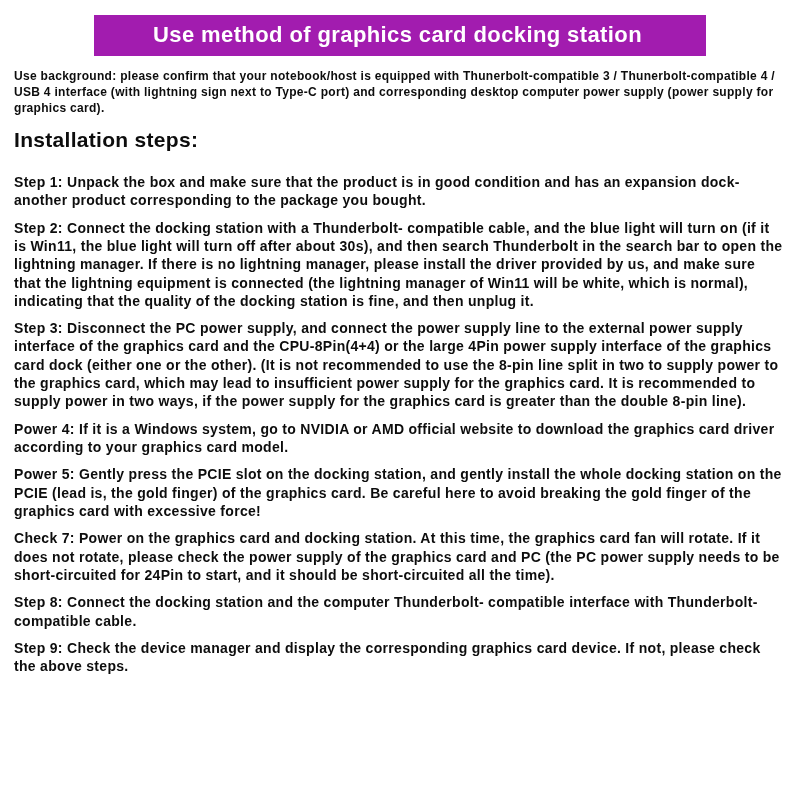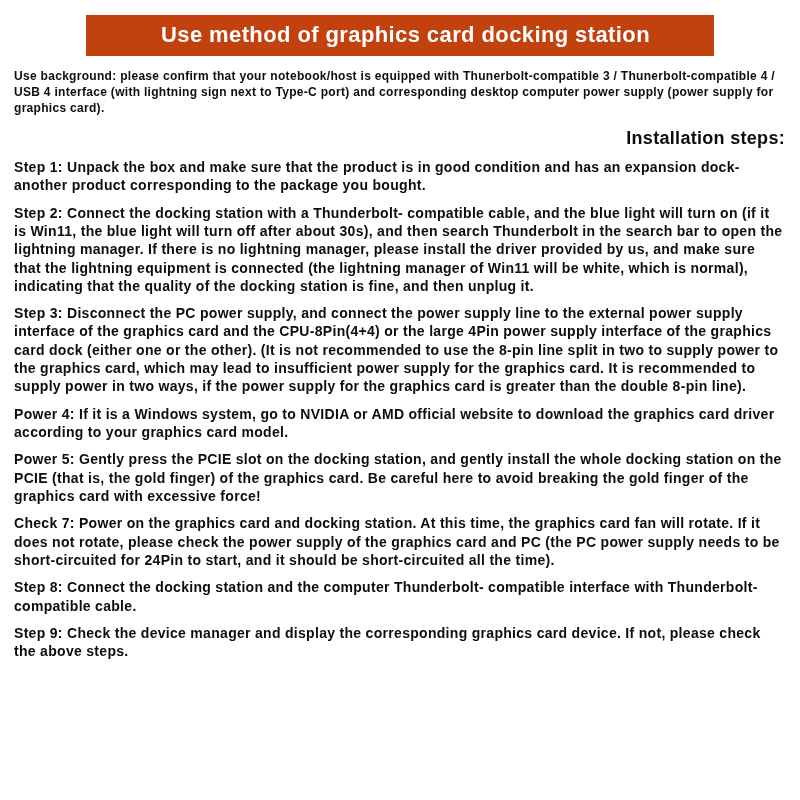--- a/index.html
+++ b/index.html
@@ -15,42 +15,41 @@
     -webkit-font-smoothing: antialiased;
   }
   .page {
     box-sizing: border-box;
     width: 800px;
     min-height: 800px;
     padding: 12px 15px 12px 14px;
     background: #ffffff;
   }
   .title-bar {
-    background: #c2410c;
+    background: #a21caf;
     color: #ffffff;
     font-size: 22px;
     font-weight: 700;
     text-align: center;
     width: 600px;
     margin: 3px auto 13px auto;
-    padding: 7px 8px 8px 20px;
+    padding: 7px 8px 8px 4px;
     letter-spacing: 0.4px;
   }
   .para {
     font-size: 12px;
     line-height: 1.33;
     letter-spacing: 0.3px;
     margin: 0 0 11px 0;
   }
   .steps-heading {
-    font-size: 18px;
+    font-size: 21px;
     font-weight: 700;
-    margin: 2px 0 9px 0;
+    margin: 2px 0 21px 0;
     letter-spacing: 0.3px;
-    text-align: right;
   }
   .step {
     font-size: 14px;
     line-height: 1.31;
     letter-spacing: 0.3px;
     margin: 0 0 9px 0;
   }
   .step-label {
     font-weight: 700;
   }
@@ -81,21 +80,21 @@
     <span>Disconnect the PC power supply, and connect the power supply line to the external power supply interface of the graphics card and the CPU-8Pin(4+4) or the large 4Pin power supply interface of the graphics card dock (either one or the other). (It is not recommended to use the 8-pin line split in two to supply power to the graphics card, which may lead to insufficient power supply for the graphics card. It is recommended to supply power in two ways, if the power supply for the graphics card is greater than the double 8-pin line).</span>
   </p>
 
   <p class="step">
     <span class="step-label">Power 4:</span>
     <span>If it is a Windows system, go to NVIDIA or AMD official website to download the graphics card driver according to your graphics card model.</span>
   </p>
 
   <p class="step">
     <span class="step-label">Power 5:</span>
-    <span>Gently press the PCIE slot on the docking station, and gently install the whole docking station on the PCIE (that is, the gold finger) of the graphics card. Be careful here to avoid breaking the gold finger of the graphics card with excessive force!</span>
+    <span>Gently press the PCIE slot on the docking station, and gently install the whole docking station on the PCIE (lead is, the gold finger) of the graphics card. Be careful here to avoid breaking the gold finger of the graphics card with excessive force!</span>
   </p>
 
 
   <p class="step">
     <span class="step-label">Check 7:</span>
     <span>Power on the graphics card and docking station. At this time, the graphics card fan will rotate. If it does not rotate, please check the power supply of the graphics card and PC (the PC power supply needs to be short-circuited for 24Pin to start, and it should be short-circuited all the time).</span>
   </p>
 
   <p class="step">
     <span class="step-label">Step 8:</span>

